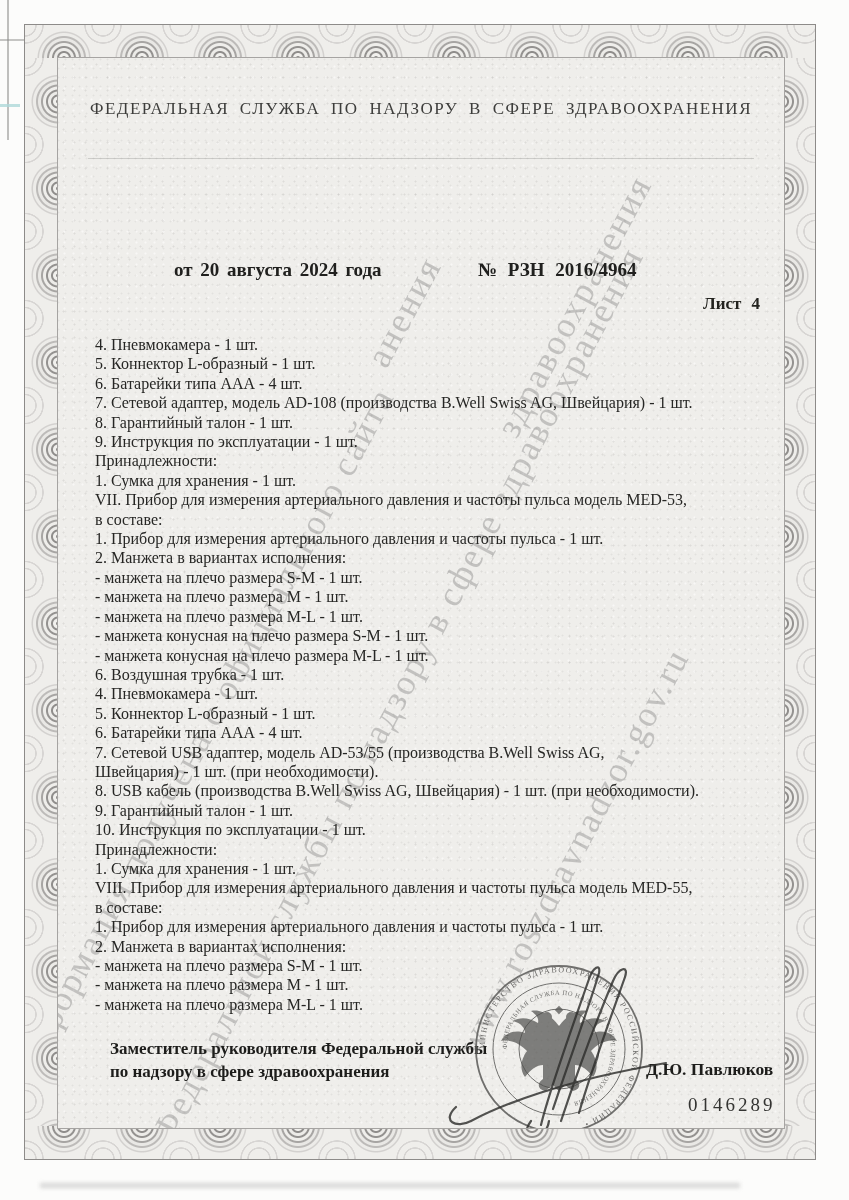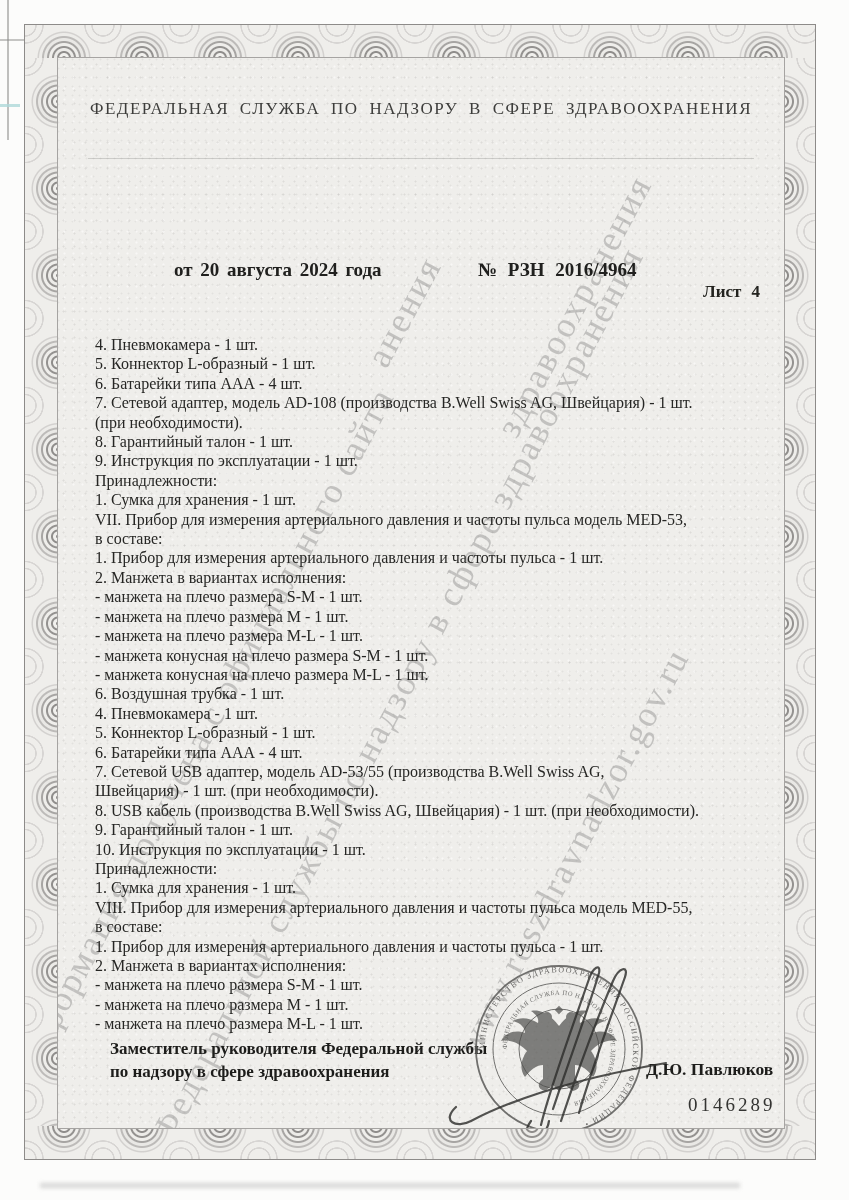--- a/index.html
+++ b/index.html
@@ -73,21 +73,21 @@
   .agency-line1{top:41px;font-size:17px;letter-spacing:1.5px;word-spacing:5px;}
   .agency-line2{top:63px;font-size:16px;letter-spacing:1px;}
   .header-rule{position:absolute;left:30px;right:30px;top:100px;height:1px;
     background:rgba(140,140,138,.35);}
   .doc-title{position:absolute;left:0;right:0;top:105px;text-align:center;
     font-family:"Liberation Sans","DejaVu Sans",sans-serif;font-weight:bold;color:#272725;}
   .title-line{font-size:25px;line-height:31px;letter-spacing:.5px;}
   .date-row{position:absolute;top:201px;left:0;right:0;height:24px;}
   .doc-date{position:absolute;left:116px;font-weight:bold;font-size:19px;word-spacing:3px;color:#20201e;text-align:right;}
   .doc-number{position:absolute;left:420px;font-weight:bold;font-size:19px;word-spacing:6px;color:#20201e;}
-  .sheet{position:absolute;left:645px;top:224px;font-weight:bold;font-size:17px;word-spacing:6px;color:#23231f;}
+  .sheet{position:absolute;left:645px;top:236px;font-weight:bold;font-size:17px;word-spacing:6px;color:#23231f;}
 
   
   .body-text{position:absolute;left:37px;top:277px;width:680px;color:#262624;}
   .body-line{font-size:16px;line-height:19.4px;white-space:nowrap;}
 
   
   .sig-title{position:absolute;left:52px;top:979px;font-weight:bold;font-size:17px;
     line-height:23px;color:#1d1d1b;}
   .sig-name{position:absolute;left:588px;top:1001px;font-weight:bold;font-size:17.5px;color:#1d1d1b;}
   .serial{position:absolute;left:630px;top:1036px;font-size:19px;letter-spacing:3px;color:#343432;}
@@ -128,21 +128,20 @@
         <span class="doc-date">от 20 августа 2024 года</span>
         <span class="doc-number">№ РЗН 2016/4964</span>
       </div>
       <div class="sheet">Лист 4</div>
 
       <div class="body-text" id="body-lines">
           <div class="body-line">4. Пневмокамера - 1 шт.</div>
           <div class="body-line">5. Коннектор L-образный - 1 шт.</div>
           <div class="body-line">6. Батарейки типа ААА - 4 шт.</div>
           <div class="body-line">7. Сетевой адаптер, модель AD-108 (производства B.Well Swiss AG, Швейцария) - 1 шт.</div>
-          <div class="body-line">(при необходимости).</div>
           <div class="body-line">8. Гарантийный талон - 1 шт.</div>
           <div class="body-line">9. Инструкция по эксплуатации - 1 шт.</div>
           <div class="body-line">Принадлежности:</div>
           <div class="body-line">1. Сумка для хранения - 1 шт.</div>
           <div class="body-line">VII. Прибор для измерения артериального давления и частоты пульса модель MED-53,</div>
           <div class="body-line">в составе:</div>
           <div class="body-line">1. Прибор для измерения артериального давления и частоты пульса - 1 шт.</div>
           <div class="body-line">2. Манжета в вариантах исполнения:</div>
           <div class="body-line">- манжета на плечо размера S-M - 1 шт.</div>
           <div class="body-line">- манжета на плечо размера М - 1 шт.</div>

